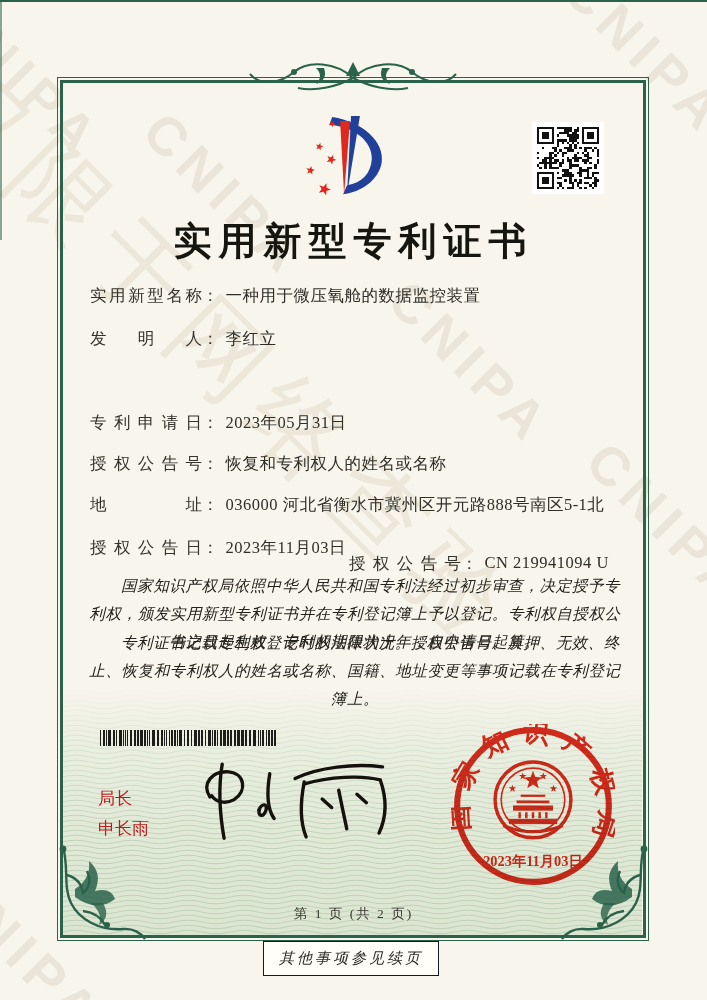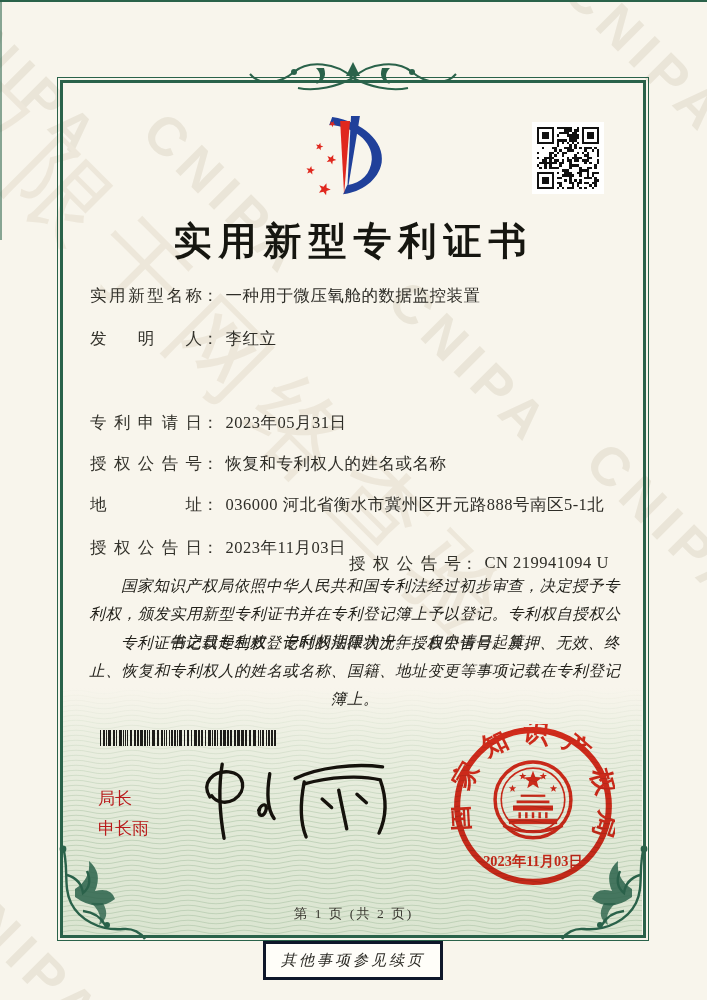--- a/index.html
+++ b/index.html
@@ -38,21 +38,21 @@
   
   .para{position:absolute;left:88px;width:534px;z-index:5;font-size:15.5px;line-height:28px;
         font-style:italic;letter-spacing:.6px;color:#23221c;text-indent:2em;text-align:center;}
   
   .barcode{position:absolute;left:100px;top:730px;z-index:5;}
   .signer{position:absolute;left:98px;z-index:5;font-size:17px;color:#b91c1c;font-family:"Liberation Sans","DejaVu Sans",sans-serif;}
   .signature{position:absolute;left:196px;top:744px;z-index:5;transform:rotate(-3deg);}
   .seal{position:absolute;left:451px;top:724px;z-index:6;opacity:.93;mix-blend-mode:multiply;}
   .page-ind{position:absolute;left:0;top:905px;width:707px;text-align:center;z-index:5;
             font-size:13.5px;letter-spacing:2px;color:#3a3831;}
-  .cont-note{position:absolute;left:263px;top:941px;z-index:5;background:#fffef9;border:3px solid #0f172a;
+  .cont-note{position:absolute;left:263px;top:941px;z-index:5;background:#fffef9;border:1px solid #0f172a;
              padding:7px 15px;font-size:15px;font-style:italic;letter-spacing:3px;color:#2b2a24;}
 </style>
 </head>
 <body>
 
 <div id="page">
 
   <div class="wm wm-en" style="left:-30px;top:-18px">CNIPA</div>
   <div class="wm wm-en" style="left:595px;top:-42px">CNIPA</div>
   <div class="wm wm-en" style="left:175px;top:100px">CNIPA</div>

